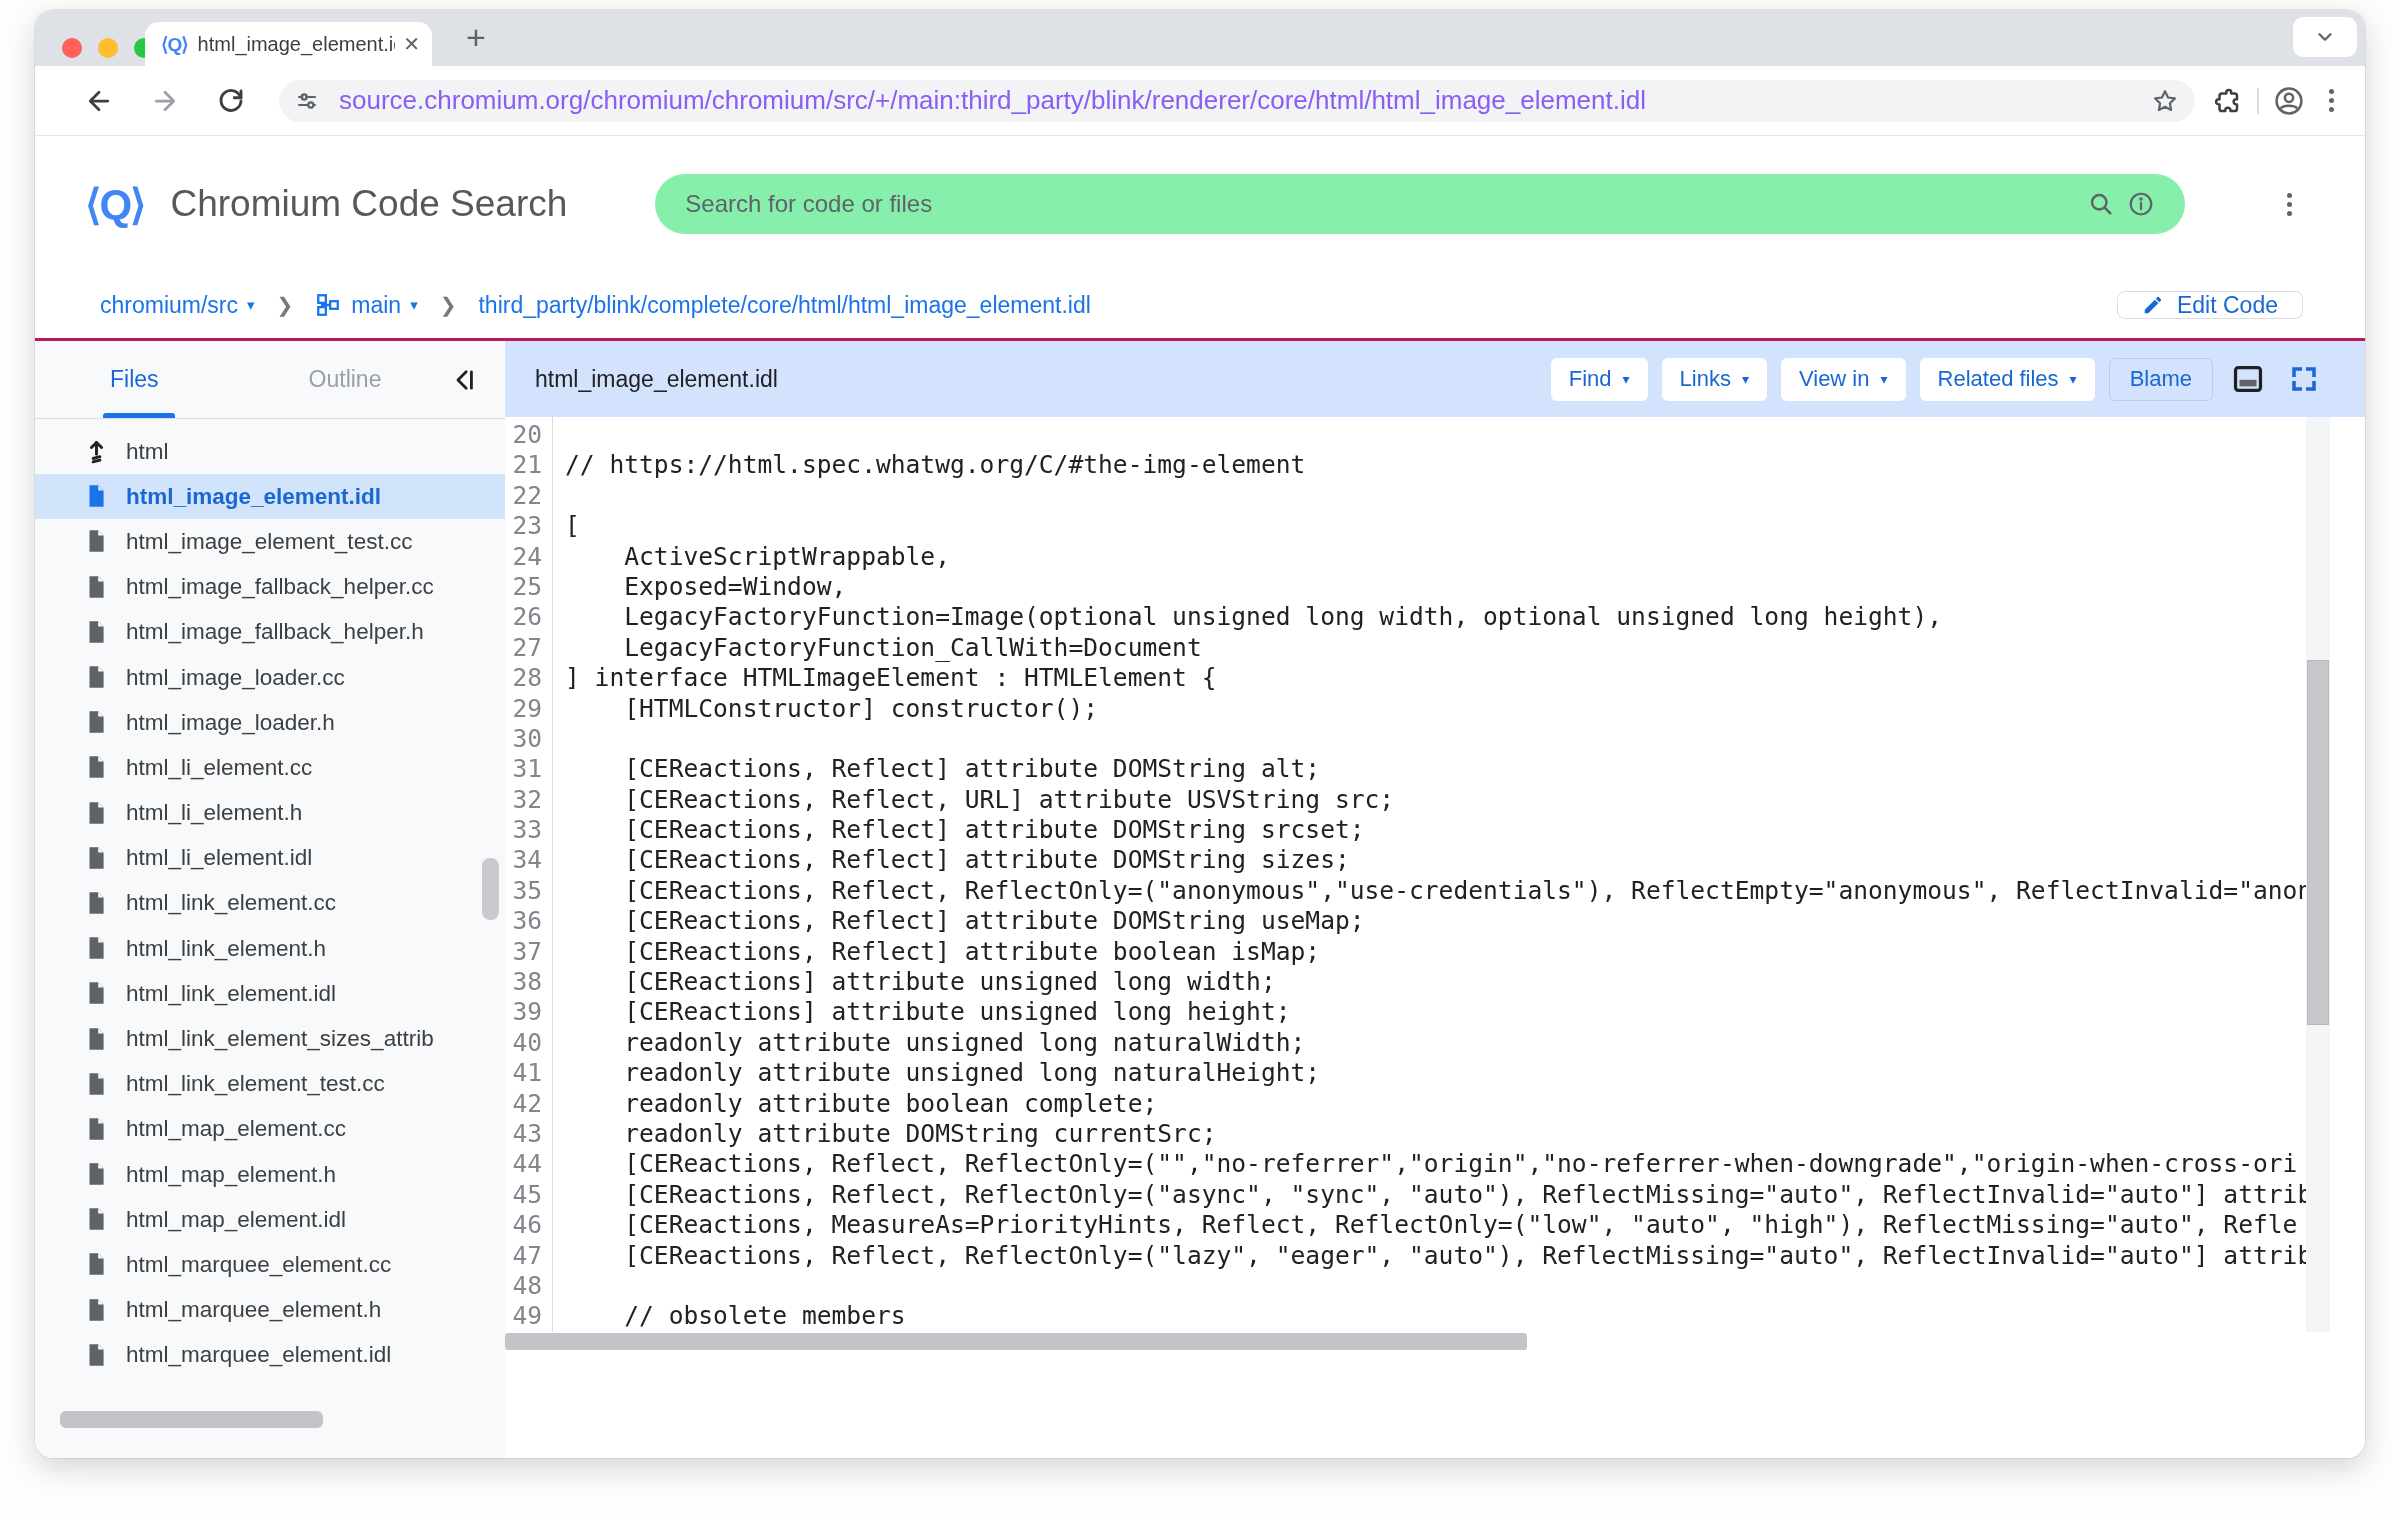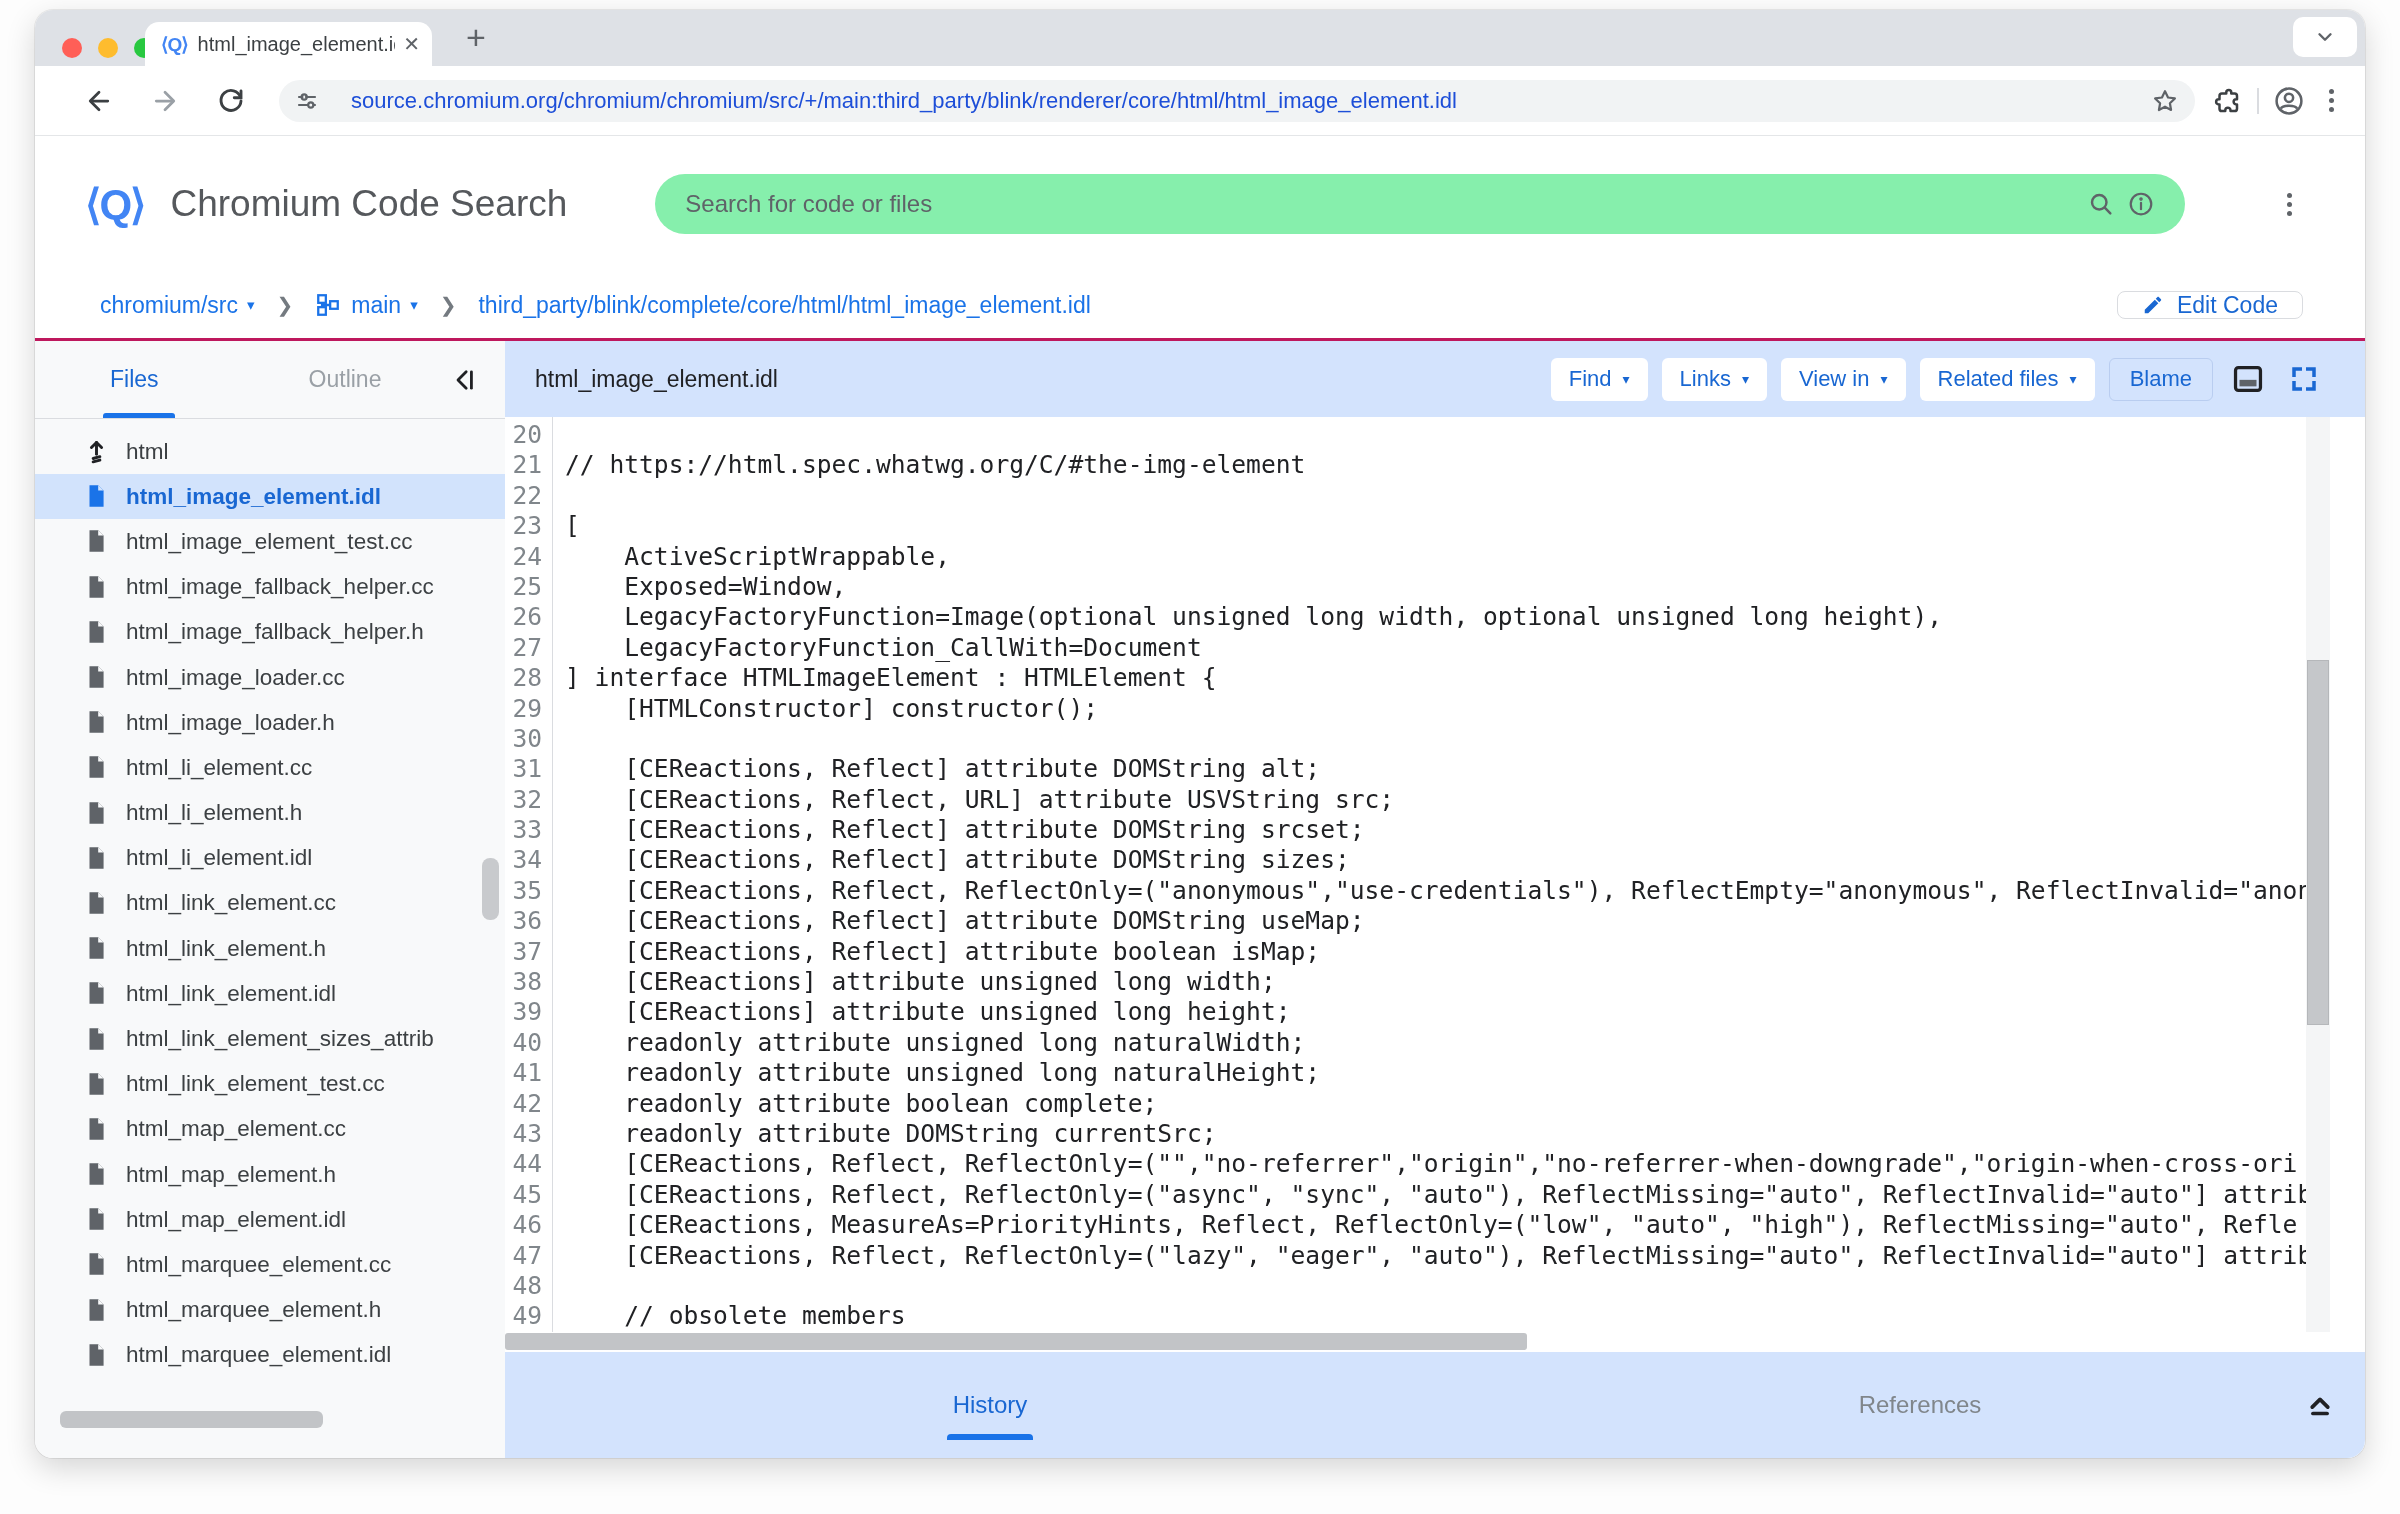--- a/index.html
+++ b/index.html
@@ -26,21 +26,21 @@
             align-items:center; justify-content:center; font-size:34px; color:#5f6368; }
   .tabsearch { position:absolute; right:8px; top:7px; width:64px; height:40px; background:#fff;
                border-radius:10px; display:flex; align-items:center; justify-content:center; }
 
   
   .btoolbar { height:70px; background:#fff; display:flex; align-items:center; padding:0 14px 0 42px;
               border-bottom:1px solid #e4e6e8; }
   .navbtn { width:44px; height:44px; display:flex; align-items:center; justify-content:center; margin-right:22px; }
   .omnibox { flex:1; height:42px; background:#f1f3f4; border-radius:21px; display:flex; align-items:center;
              padding:0 10px 0 16px; margin:0 10px 0 4px; }
-  .urltext { flex:1; font-size:22px; color:#1d4ed8; margin-left:32px; white-space:nowrap; overflow:hidden; }
+  .urltext { flex:1; font-size:26px; color:#8b5cf6; margin-left:20px; white-space:nowrap; overflow:hidden; }
   .star { width:40px; height:40px; display:flex; align-items:center; justify-content:center; }
   .tb-ico { width:44px; height:44px; display:flex; align-items:center; justify-content:center; }
   .divider { width:2px; height:26px; background:#dadce0; margin:0 8px; }
   .vdots-wrap { width:40px; height:44px; display:flex; align-items:center; justify-content:center; }
   .vdots { width:5px; height:5px; border-radius:50%; background:#5f6368; box-shadow:0 -9px 0 #5f6368, 0 9px 0 #5f6368; }
 
   
   .cs-header { height:136px; background:#fff; display:flex; align-items:center; padding-left:50px; }
   .cs-logo { font-size:42px; font-weight:700; color:#4285f4; letter-spacing:-2px; white-space:nowrap; }
   .cs-title { font-size:37px; color:#55585c; margin-left:26px; white-space:nowrap; }
@@ -688,30 +688,17 @@
             </div>
           <div class="vtrack">
             <div class="vthumb"></div>
           </div>
         </div>
 
         <div class="hscroll">
           <div class="hthumb"></div>
         </div>
 
-        <div class="bottombar">
-          <div class="panel-tab-history">
-            <span class="lbl">History</span>
-            <span class="hist-underline"></span>
-          </div>
-          <div class="panel-tab-refs">References</div>
-          <div class="expand-ico">
-            <svg width="34" height="34" viewBox="0 0 24 24" fill="none" stroke="#202124" stroke-width="2.6" stroke-linecap="round" stroke-linejoin="round">
-                <polyline points="6.5 13.5 12 8 17.5 13.5"></polyline>
-                <path d="M7 18h10"></path>
-              </svg>
-          </div>
-        </div>
       </div>
     </div>
 
   </div>
 </div>
 
 </body></html>

